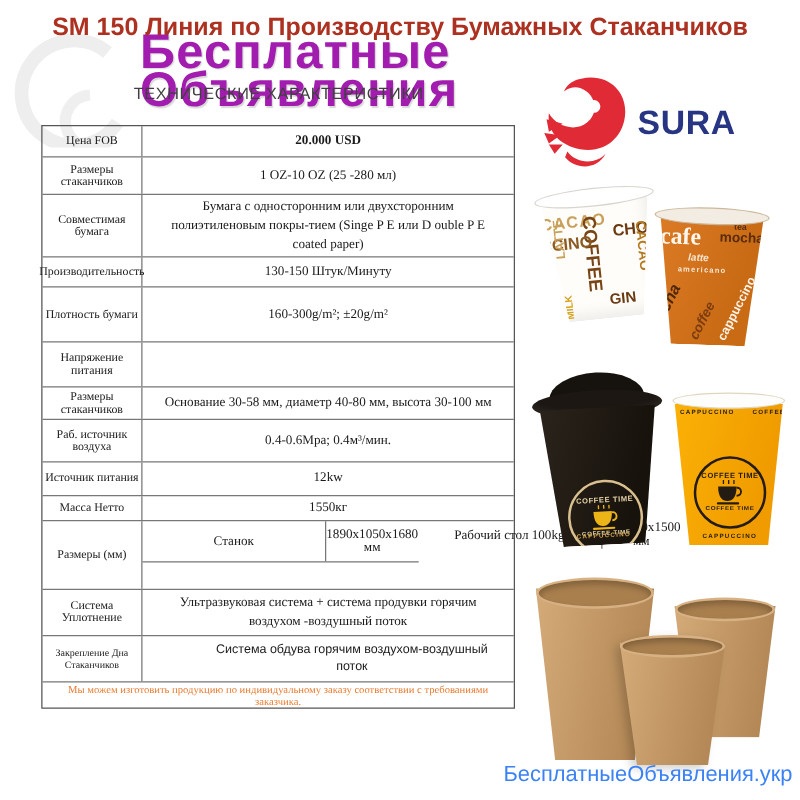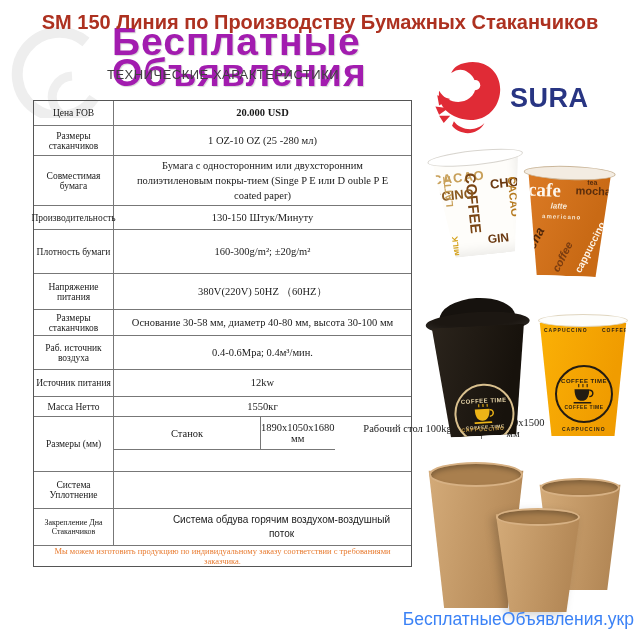--- a/index.html
+++ b/index.html
@@ -137,21 +137,20 @@
         <div class="trow" style="height: 24px;">
           <div class="tlabel">Производительность</div>
           <div class="tvalue">130-150 Штук/Минуту</div>
         </div>
         <div class="trow" style="height: 44px;">
           <div class="tlabel">Плотность бумаги</div>
           <div class="tvalue">160-300g/m²;  ±20g/m²</div>
         </div>
         <div class="trow" style="height: 36px;">
           <div class="tlabel">Напряжение питания</div>
-          <div class="tvalue">380V(220V) 50HZ （60HZ）</div>
         </div>
         <div class="trow" style="height: 26px;">
           <div class="tlabel">Размеры стаканчиков</div>
           <div class="tvalue">Основание 30-58 мм, диаметр 40-80 мм, высота 30-100 мм</div>
         </div>
         <div class="trow" style="height: 34px;">
           <div class="tlabel">Раб. источник воздуха</div>
           <div class="tvalue">0.4-0.6Mpa; 0.4м³/мин.</div>
         </div>
         <div class="trow" style="height: 27px;">
@@ -170,20 +169,21 @@
               <div class="tsubval">1890x1050x1680 мм</div>
             </div>
             <div class="tsubrow" style="height: 22px;">
               <div class="tsubname">Рабочий стол  100kg</div>
               <div class="tsubval">900x600x1500 мм</div>
             </div>
           </div>
         </div>
         <div class="trow" style="height: 37px;">
           <div class="tlabel">Система Уплотнение</div>
+          <div class="tvalue">Ультразвуковая система + система продувки горячим воздухом -воздушный поток</div>
         </div>
         <div class="trow" style="height: 37px; gap: 38px;">
           <div class="tlabel small">Закрепление Дна Стаканчиков</div>
           <div class="tvalue sans">Система обдува горячим воздухом-воздушный поток</div>
         </div>
       </div>
     <div class="tnote">Мы можем изготовить продукцию по индивидуальному заказу соответствии с требованиями заказчика.</div>
   </div>
 
   <div class="logo">

